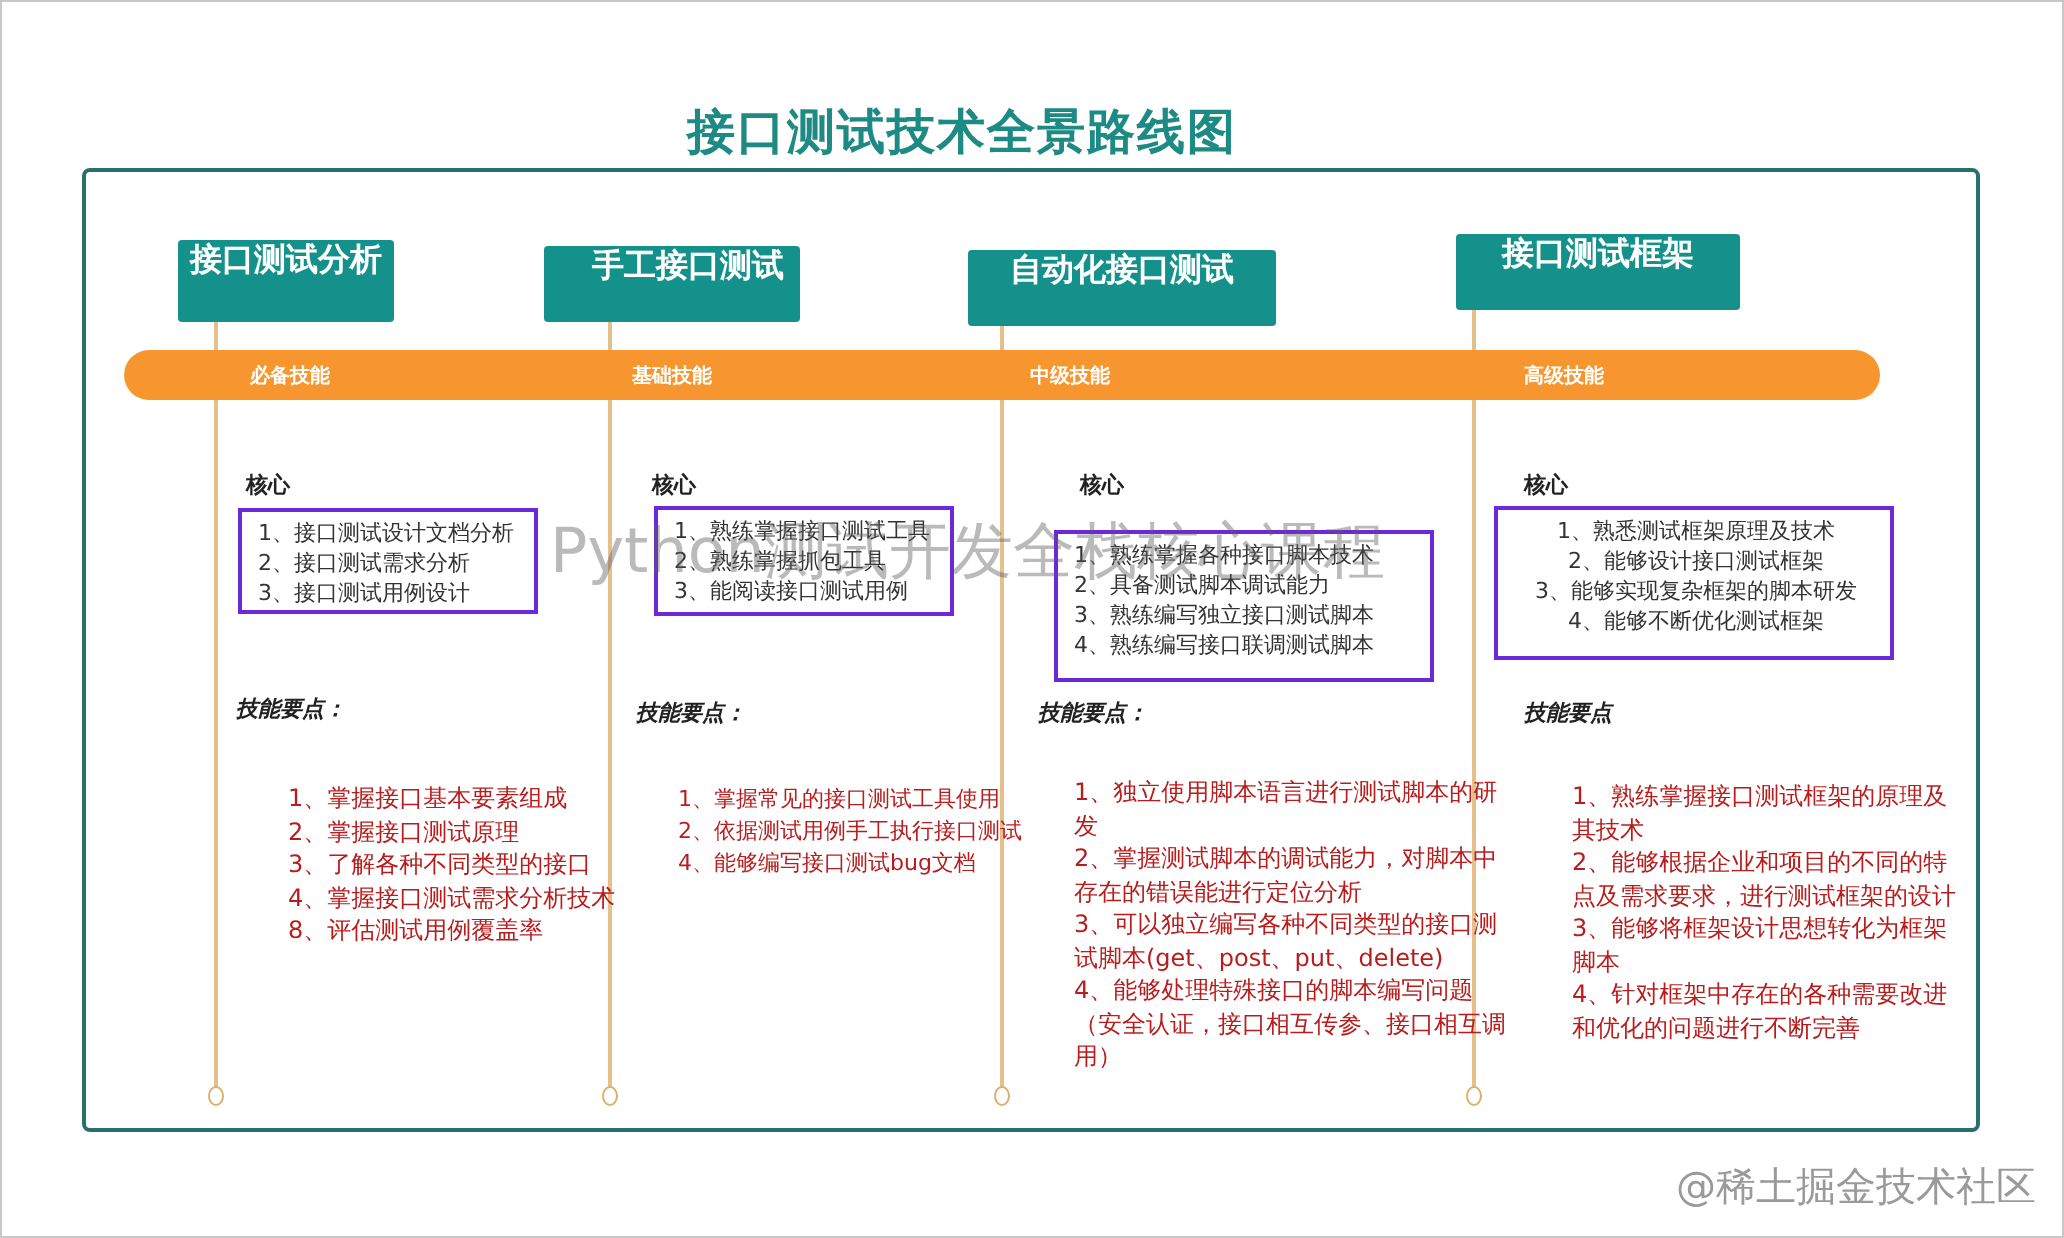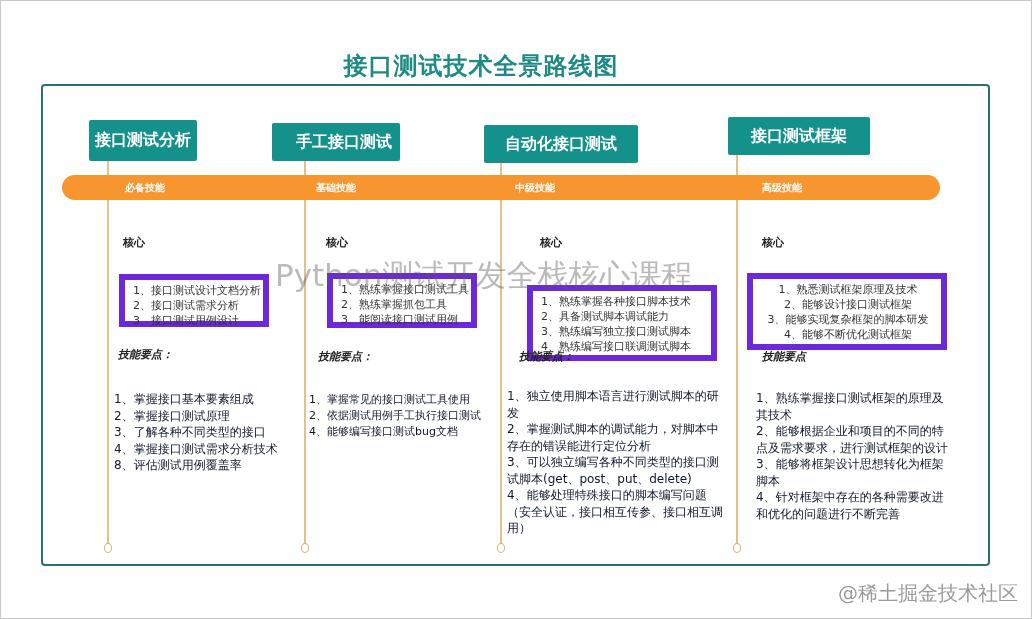--- a/index.html
+++ b/index.html
@@ -2,30 +2,30 @@
 <html><head>
 <meta charset="utf-8">
 <style>
   * { box-sizing: border-box; margin: 0; padding: 0; }
   html, body { width: 1032px; height: 619px; background: #fff; overflow: hidden; }
   body { position: relative; font-family: "DejaVu Sans", "Liberation Sans", sans-serif; color: #222; }
   .page-border { position: absolute; left: 0; top: 0; width: 1032px; height: 619px; border: 1px solid #c8c8c8; pointer-events: none; }
   .title { position: absolute; left: 0; width: 1032px; top: 50px; text-align: center; font-size: 24px; font-weight: bold; color: #1e8a84; letter-spacing: 1px; }
   .title span { display: inline-block; transform: translateX(-35px); }
   .frame { position: absolute; left: 41px; top: 84px; width: 949px; height: 482px; border: 2px solid #2a6f6c; border-radius: 4px; }
-  .stage-box { position: absolute; height: 38px; background: #13918a; color: #fff; font-size: 16px; font-weight: bold; display: flex; align-items: center; justify-content: center; white-space: nowrap; border-radius: 2px; }
+  .stage-box { position: absolute; height: 38px; background: #13918a; color: #fff; font-size: 16px; font-weight: bold; display: flex; justify-content: center; white-space: nowrap; border-radius: 2px; }
   .bar { position: absolute; left: 62px; top: 175px; width: 878px; height: 25px; background: #f7952f; border-radius: 13px; }
   .bar-label { position: absolute; top: 181px; font-size: 10px; font-weight: bold; color: #fff; white-space: nowrap; }
   .vline { position: absolute; width: 2px; background: #e5c08a; }
   .circle { position: absolute; width: 8px; height: 10px; border: 1.5px solid #d9b070; border-radius: 50%; background: #fff; }
   .core-label { position: absolute; font-size: 11px; font-weight: bold; color: #222; }
-  .core-box { position: absolute; border: 6px solid #6d28d9; background: #fff; padding: 3px 6px 2px 8px; font-size: 11px; line-height: 15px; color: #333; margin-top: 20px; }
+  .core-box { position: absolute; border: 2px solid #6d28d9; background: #fff; padding: 3px 6px 2px 8px; font-size: 11px; line-height: 15px; color: #333; }
   .core-box div { white-space: nowrap; }
   .skill-label { position: absolute; font-size: 11px; font-weight: bold; color: #222; font-style: italic; }
-  .skill-list { position: absolute; font-size: 12px; line-height: 16.5px; color: #0f172a; }
+  .skill-list { position: absolute; font-size: 12px; line-height: 16.5px; color: #b91c1c; margin-left: 30px; }
   .watermark { position: absolute; left: 275px; top: 255px; font-size: 31px; color: rgba(90,90,90,0.42); white-space: nowrap; pointer-events: none; letter-spacing: 0px; }
   .credit { position: absolute; right: 14px; top: 580px; font-size: 20px; color: #9a9a9a; white-space: nowrap; }
 </style>
 </head>
 <body>
 
 <div class="page-border"></div>
 
 <div class="title"><span>接口测试技术全景路线图</span></div>
 

